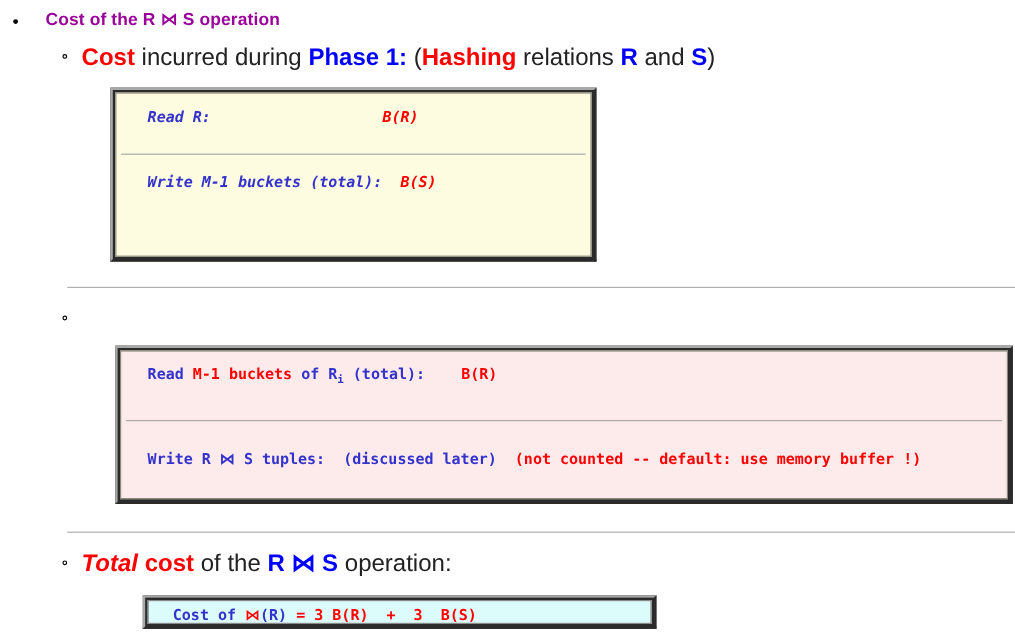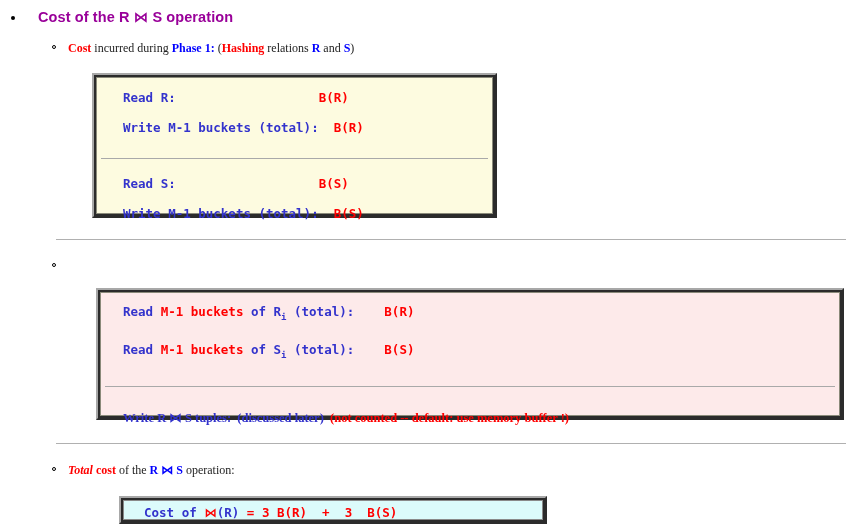--- a/index.html
+++ b/index.html
@@ -54,24 +54,23 @@
     position: absolute;
     left: 6px;
     top: 6px;
     width: 4px;
     height: 4px;
     border: 1px solid #000;
     border-radius: 50%;
     box-sizing: border-box;
   }
   .lead {
-    font-size: 12px;
+    font-size: 20px;
     line-height: 18px;
     white-space: nowrap;
-    font-family: Liberation Serif, serif;
   }
   .red   { color: #ff0000; font-weight: bold; }
   .blue  { color: #0000ff; font-weight: bold; }
   .blk   { color: #222222; font-weight: normal; }
   .ital  { font-style: italic; }
   .bowtie { font-family: "DejaVu Sans", sans-serif; font-weight: bold; }
 
   
   .boxwrap { position: absolute; }
 
@@ -147,47 +146,44 @@
     <span class="title-text"><span>Cost of the R </span><span class="bowtie">⋈</span><span> S operation</span></span>
   </div>
 </div>
 
 <div class="l2-item" style="position:absolute; left:12px; top:39px;">
   <span class="circ"></span>
   <span class="lead"><span class="red">Cost</span><span class="blk"> incurred during </span><span class="blue">Phase 1:</span><span class="blk"> (</span><span class="red">Hashing</span><span class="blk"> relations </span><span class="blue">R</span><span class="blk"> and </span><span class="blue">S</span><span class="blk">)</span></span>
 </div>
 
 <div class="boxwrap" style="left:92px; top:73px; width:405px; height:145px;">
-  <div class="codebox box-yellow" style="height:100%;">
+  <div class="codebox box-yellow" style="height:100%;font-style:italic;">
     <div class="codebox-inner">
       <div class="codeline" style="margin-top:6px;"><span class="b">Read R:</span><span>                   </span><span class="r">B(R)</span></div>
-      <div class="codeline" style="margin-top:15px;"><span class="b">Write M-1 buckets (total):</span><span>  </span><span class="r">B(R)</span></div>
       <hr class="inner-hr" style="margin-top:23px;">
-      <div class="codeline" style="margin-top:17px;"><span class="b">Read S:</span><span>                   </span><span class="r">B(S)</span></div>
       <div class="codeline" style="margin-top:15px;"><span class="b">Write M-1 buckets (total):</span><span>  </span><span class="r">B(S)</span></div>
     </div>
   </div>
 </div>
 
 <hr class="pagerule" style="left:56px; top:239px; width:790px;">
 
 <div class="l2-item" style="position:absolute; left:12px; top:257px;">
   <span class="circ"></span>
 </div>
 
 <div class="boxwrap" style="left:96px; top:288px; width:748px; height:132px;">
   <div class="codebox box-pink" style="height:100%;">
     <div class="codebox-inner">
       <div class="codeline ind2" style="margin-top:5px;"><span class="b">Read </span><span class="r">M-1 buckets</span><span class="b"> of R</span><sub class="b">i</sub><span class="b"> (total):</span><span>    </span><span class="r">B(R)</span></div>
 
-      <div class="codeline ind2" style="margin-top:17px;"><span class="b">Read </span><span class="r">M-1 buckets</span><span class="b"> of S</span><sub class="b">i</sub><span class="b"> (total):</span><span>    </span><span class="r">B(S)</span></div>
 
       <hr class="inner-hr" style="margin-top:24px;">
 
-      <div class="codeline ind2" style="margin-top:24px;font-family:Liberation Serif, serif;"><span class="b">Write R ⋈ S tuples:  (discussed later)</span><span>  </span><span class="r">(not counted -- default: use memory buffer !)</span></div>
+      <div class="codeline ind2" style="margin-top:24px;"><span class="b">Write R ⋈ S tuples:  (discussed later)</span><span>  </span><span class="r">(not counted -- default: use memory buffer !)</span></div>
     </div>
   </div>
 </div>
 
 <hr class="pagerule" style="left:56px; top:443px; width:790px;">
 
 <div class="l2-item" style="position:absolute; left:12px; top:461px;">
   <span class="circ"></span>
   <span class="lead"><span class="red ital">Total</span><span class="red"> cost</span><span class="blk"> of the </span><span class="blue">R ⋈ S</span><span class="blk"> operation:</span></span>
 </div>

